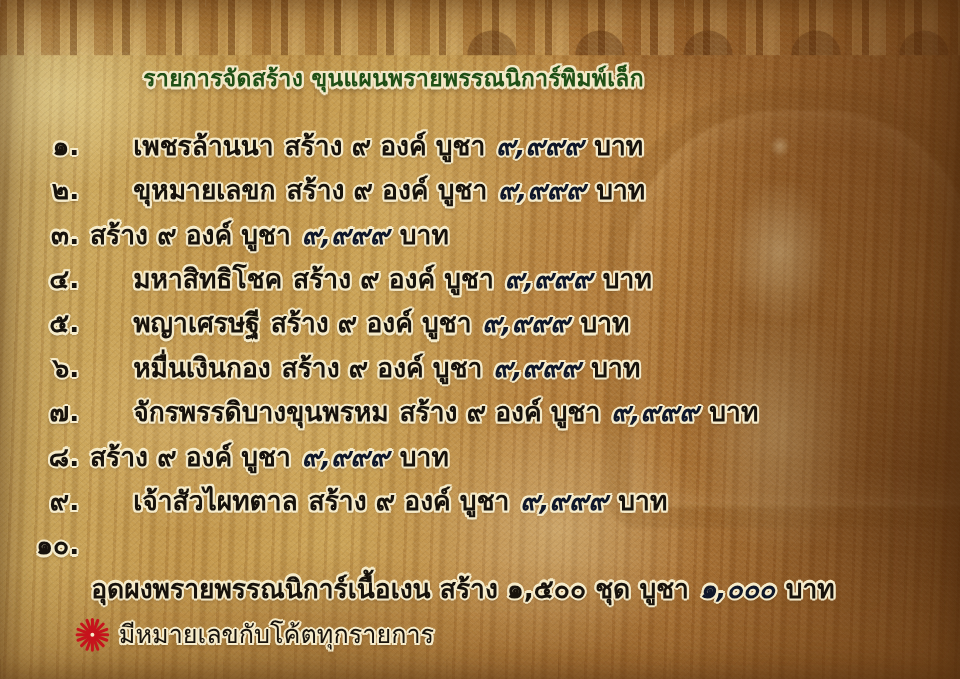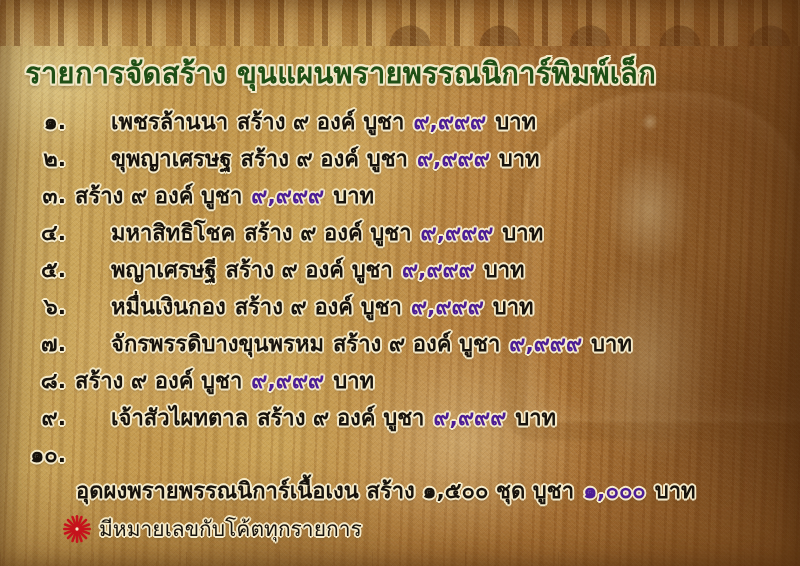--- a/index.html
+++ b/index.html
@@ -102,22 +102,22 @@
   }
   .bg-edge{
     box-shadow:inset 0 0 26px rgba(70,36,10,.55), inset 0 0 70px rgba(70,36,10,.30);
   }
 
   
   #content{position:absolute;left:0;top:0;width:800px;height:566px;}
 
   .title{
     position:absolute;left:0;top:50px;width:656px;
-    text-align:right;
-    font-size:29px;font-weight:bold;letter-spacing:.3px;
+    text-align:center;
+    font-size:19px;font-weight:bold;letter-spacing:.3px;
     color:#1f4f16;
     text-shadow:
       -1.6px -1.6px 0 #f3e9c8, 1.6px -1.6px 0 #f3e9c8,
       -1.6px  1.6px 0 #f3e9c8, 1.6px  1.6px 0 #f3e9c8,
       0 -2px 0 #f3e9c8, 0 2px 0 #f3e9c8, -2px 0 0 #f3e9c8, 2px 0 0 #f3e9c8,
       0 3px 4px rgba(40,20,4,.55);
     white-space:nowrap;
   }
 
   .list{position:absolute;left:24px;top:104px;width:752px;}
@@ -132,28 +132,29 @@
       -1.4px  1.4px 0 #f6eccb, 1.4px  1.4px 0 #f6eccb,
       0 -1.8px 0 #f6eccb, 0 1.8px 0 #f6eccb,
       -1.8px 0 0 #f6eccb, 1.8px 0 0 #f6eccb,
       0 2px 3px rgba(40,20,4,.45);
     white-space:nowrap;
   }
   .row .num{width:42px;text-align:right;margin-right:9px;flex:none;}
   .row .name{margin-right:9px;margin-left:36px;}
   .row .mid{margin-right:9px;}
   .row .price{
-    color:#4c1d95;
+    color:#0f172a;
     text-shadow:
       -1.4px -1.4px 0 #f6eccb, 1.4px -1.4px 0 #f6eccb,
       -1.4px  1.4px 0 #f6eccb, 1.4px  1.4px 0 #f6eccb,
       0 -1.8px 0 #f6eccb, 0 1.8px 0 #f6eccb,
       -1.8px 0 0 #f6eccb, 1.8px 0 0 #f6eccb,
       0 2px 3px rgba(40,20,4,.40);
     margin-right:9px;
+    font-style:italic;
   }
   .row .unit{}
 
   .row-wide{height:36px;}
   .row-sub{padding-left:52px;height:36px;}
 
   .footnote{
     position:absolute;left:62px;top:512px;
     display:flex;align-items:center;gap:7px;
     font-size:21px;font-weight:normal;color:#17120c;
@@ -194,21 +195,21 @@
       <div class="row">
         <span class="num">๑.</span>
         <span class="name">เพชรล้านนา</span>
         <span class="mid">สร้าง ๙ องค์ บูชา</span>
         <span class="price">๙,๙๙๙</span>
         <span class="unit">บาท</span>
       </div>
 
       <div class="row">
         <span class="num">๒.</span>
-        <span class="name">ขุพญาเศรษฐ</span>
+        <span class="name">ขุหมายเลขก</span>
         <span class="mid">สร้าง ๙ องค์ บูชา</span>
         <span class="price">๙,๙๙๙</span>
         <span class="unit">บาท</span>
       </div>
 
       <div class="row">
         <span class="num">๓.</span>
         <span class="mid">สร้าง ๙ องค์ บูชา</span>
         <span class="price">๙,๙๙๙</span>
         <span class="unit">บาท</span>

